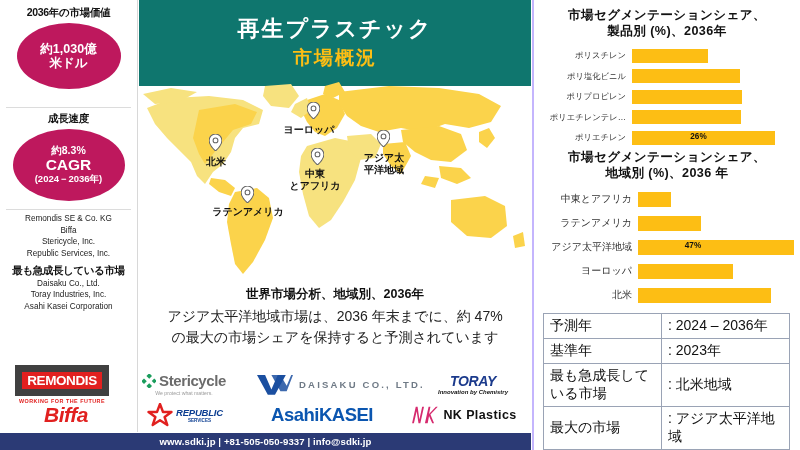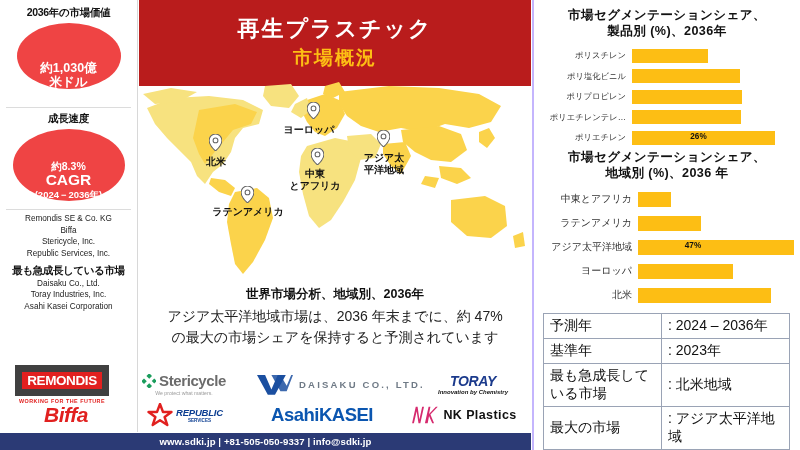--- a/index.html
+++ b/index.html
@@ -5,39 +5,39 @@
   html,body{margin:0;padding:0;}
   body{width:800px;height:450px;background:#ffffff;
        font-family:"Liberation Sans","DejaVu Sans",sans-serif;overflow:hidden;}
   #page{position:relative;width:800px;height:450px;background:#fff;box-sizing:border-box;border-radius:29px;}
 
   
   #left-col{position:absolute;left:0;top:0;width:138px;height:432px;
             border-right:1px solid #d8d8d8;box-sizing:border-box;}
   .lcard{position:absolute;left:0;width:137px;box-sizing:border-box;text-align:center;}
   .lcard-title{font-size:10.5px;font-weight:bold;color:#111;letter-spacing:-0.3px;}
-  .ellipse{margin:3px auto 0;background:#ef4444;border-radius:50%;
-           display:flex;flex-direction:column;align-items:center;justify-content:flex-end;}
+  .ellipse{margin:3px auto 0;background:#be185d;border-radius:50%;
+           display:flex;flex-direction:column;align-items:center;justify-content:center;}
   .el-line{color:#fff;font-weight:bold;line-height:1.12;}
   .divider{position:absolute;left:6px;width:125px;height:1px;background:#dcdcdc;}
 
   #card-value{top:6px;}
   #ell-value{width:104px;height:66px;}
   #card-cagr{top:112px;}
   #ell-cagr{width:112px;height:72px;}
   .cagr-big{font-size:15.5px;color:#fff;font-weight:bold;line-height:1.05;}
   .cagr-small{font-size:10.5px;color:#fff;font-weight:bold;line-height:1.2;}
   .cagr-years{font-size:9.5px;color:#fff;font-weight:bold;line-height:1.3;}
 
   #card-players{top:213px;}
   .players-head{font-size:10.5px;font-weight:bold;color:#111;letter-spacing:-0.4px;margin-top:2px;}
   .player{font-size:8.2px;color:#222;line-height:1.42;}
 
   
-  #hero{position:absolute;left:139px;top:0;width:392px;height:86px;background:#b91c1c;}
+  #hero{position:absolute;left:139px;top:0;width:392px;height:86px;background:#0f766e;}
   #hero-t1{position:absolute;left:0;top:14px;width:392px;text-align:center;
            color:#fff;font-size:22px;font-weight:bold;letter-spacing:2px;}
   #hero-t2{position:absolute;left:0;top:45px;width:392px;text-align:center;
            color:#FDBE14;font-size:19px;font-weight:bold;letter-spacing:2px;}
 
   #map-area{position:absolute;left:139px;top:80px;width:392px;height:200px;overflow:hidden;}
   #map-svg{position:absolute;left:0;top:0;}
   .pin{position:absolute;width:13px;height:17px;}
   .mlabel{position:absolute;font-size:10px;font-weight:bold;color:#111;
           text-align:center;line-height:1.15;white-space:nowrap;}

